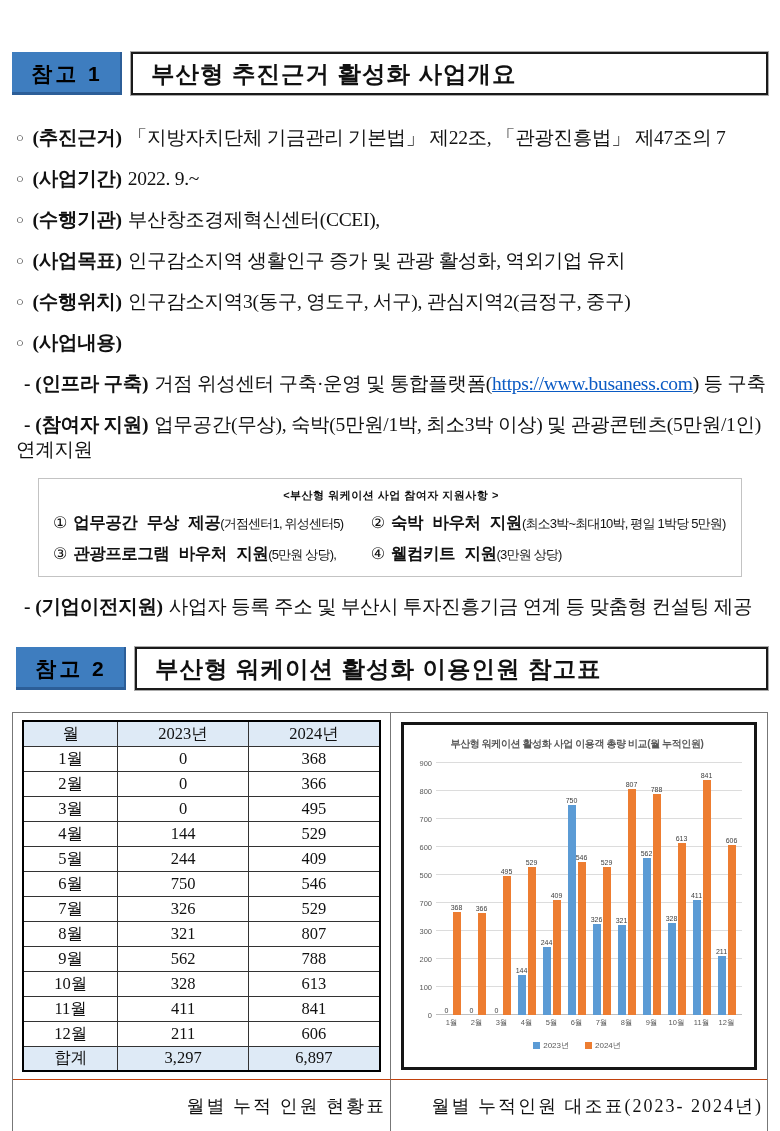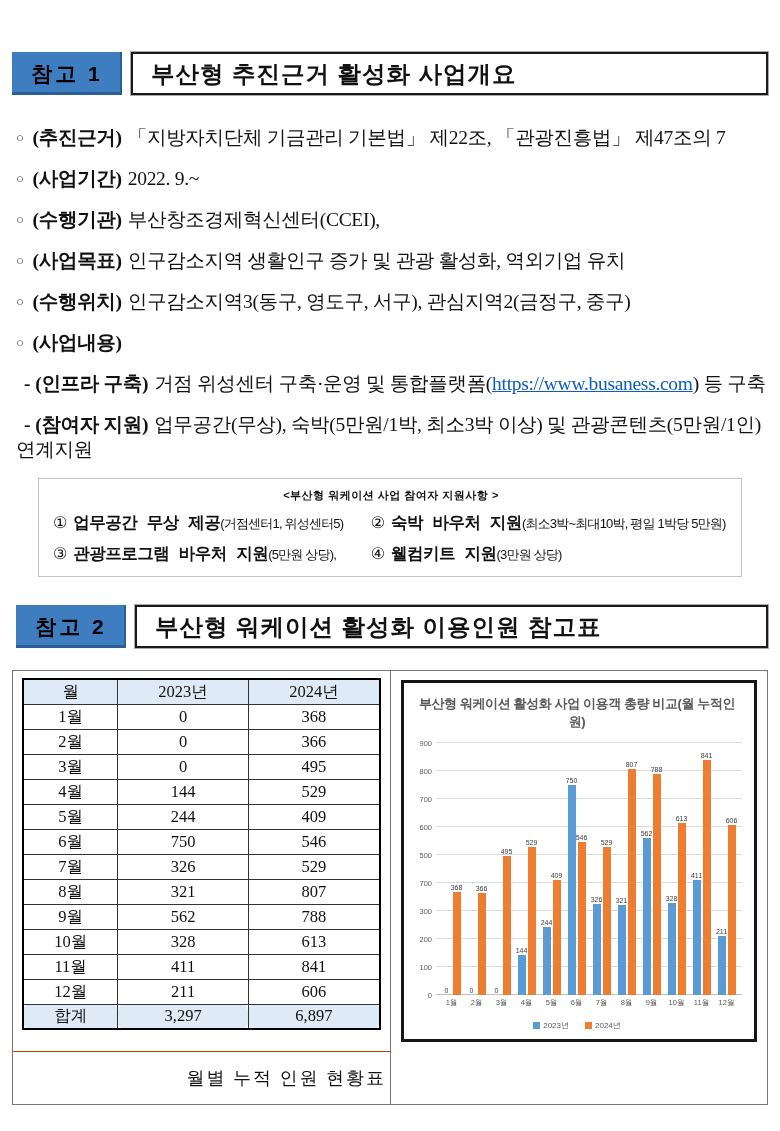--- a/index.html
+++ b/index.html
@@ -42,30 +42,30 @@
   .box-main { font-family:Liberation Mono, monospace; font-weight:bold; font-size:16.5px; letter-spacing:-0.5px; }
   .box-note { font-family:"Liberation Sans", sans-serif; font-size:13px; letter-spacing:-0.8px; }
   .last-bullet { margin:17px 12px 0 16px; }
   
   .bottom-wrap { margin:22px 12px 0 12px; border:1px solid #777; display:grid; grid-template-columns:378px 1fr; }
   .cell-table { border-right:1px solid #777; padding:7px 9px; }
   .cell-chart { padding:9px 10px; }
   table.usage { width:100%; border-collapse:collapse; border:2.5px solid #000; text-align:center; font-size:16.5px; }
   table.usage th, table.usage td { border:1px solid #333; height:25px; padding:0 4px; font-weight:normal; }
   table.usage thead th { background:#DEEAF6; }
-  table.usage tr.total td { background:#DEEAF6;border-radius:7px; }
+  table.usage tr.total td { background:#DEEAF6; }
   .caption-cell {
     border-top:1px solid #c2410c; text-align:right; padding:14px 4px; font-size:18px; letter-spacing:2px;
   }
   .caption-cell.left { border-right:1px solid #777; }
   
   .chart-box { border:3px solid #161616; height:100%; padding:4px 12px 8px 8px; display:flex; flex-direction:column; background:#fff; }
   .chart-title {
     text-align:center; color:#595959; font-family:"Liberation Sans", sans-serif;
-    font-size:13px; font-weight:bold; margin:8px 0 12px; letter-spacing:-0.4px;
+    font-size:10px; font-weight:bold; margin:8px 0 12px; letter-spacing:-0.4px;
   }
   .plot-wrap { position:relative; margin-left:24px; height:252px; }
   .gridline { position:absolute; left:0; right:0; height:1px; background:#DCDCDC; }
   .gridline.base { background:#BFBFBF; }
   .ylab {
     position:absolute; right:calc(100% + 4px); transform:translateY(50%);
     font-size:7.5px; color:#595959; font-family:"Liberation Sans", sans-serif;
   }
   .groups { position:absolute; inset:0; display:flex; align-items:flex-end; justify-content:space-around; padding:0 3px; }
   .group { display:flex; align-items:flex-end; gap:1px; height:100%; width:20px; justify-content:center; }
@@ -126,20 +126,23 @@
       </div>
       <div class="box-item">
         <span class="box-num">③</span><span class="box-main">관광프로그램 바우처 지원</span><span class="box-note">(5만원 상당),</span>
       </div>
       <div class="box-item">
         <span class="box-num">④</span><span class="box-main">웰컴키트 지원</span><span class="box-note">(3만원 상당)</span>
       </div>
     </div>
   </div>
 
+  <div class="bullet last-bullet">
+    <span class="marker dash">-</span><span class="b-label">(기업이전지원)</span><span class="b-text">사업자 등록 주소 및 부산시 투자진흥기금 연계 등 맞춤형 컨설팅 제공</span>
+  </div>
 
   <div class="header-row" style="margin-top:28px;margin-left:16px;">
     <div class="badge">참고 2</div>
     <div class="title-box">부산형 워케이션 활성화 이용인원 참고표</div>
   </div>
 
   <div class="bottom-wrap">
     <div class="cell-table">
       <table class="usage">
         <thead>
@@ -385,15 +388,16 @@
               <span>2023년</span>
             </span>
             <span class="leg-item">
               <span class="swatch" style="background: rgb(237, 125, 49);"></span>
               <span>2024년</span>
             </span>
           </div>
       </div>
     </div>
     <div class="caption-cell left">월별 누적 인원 현황표</div>
+    <div class="caption-cell">월별 누적인원 대조표(2023- 2024년)</div>
   </div>
 
 </div>
 
 </body></html>

